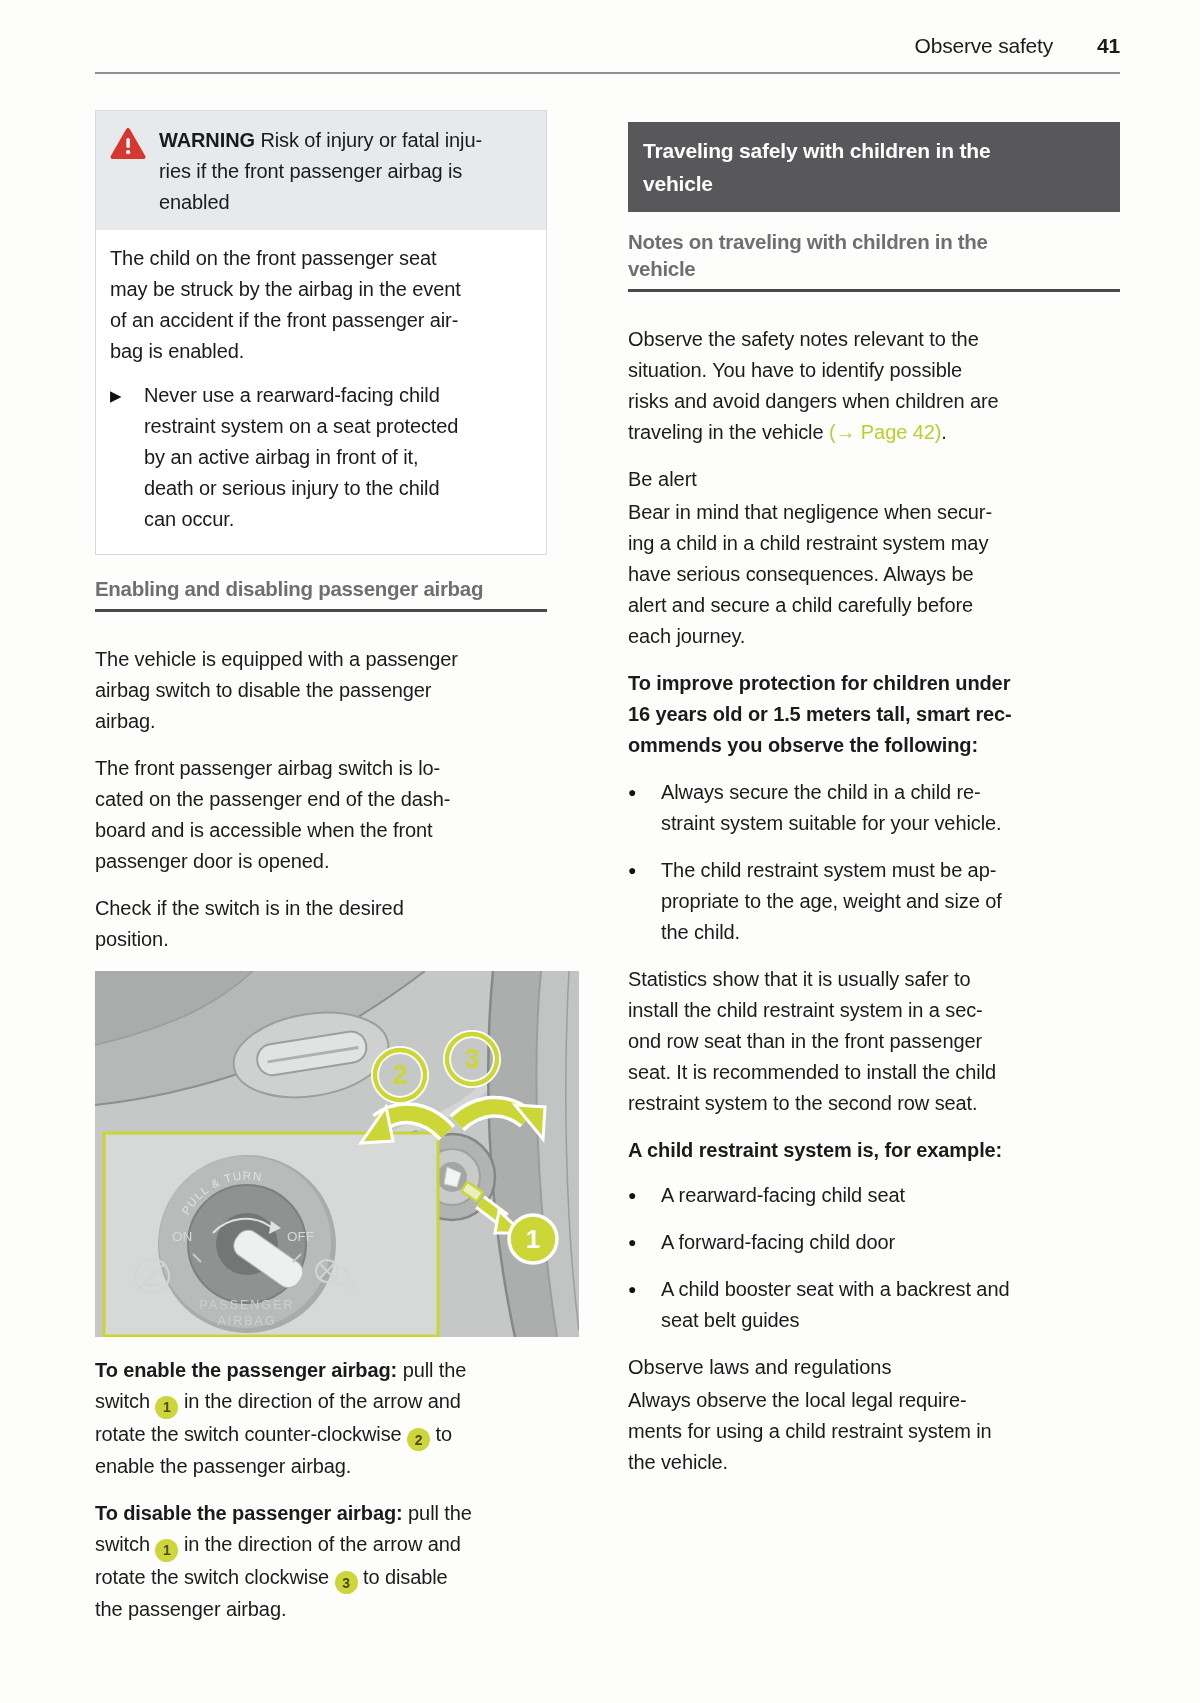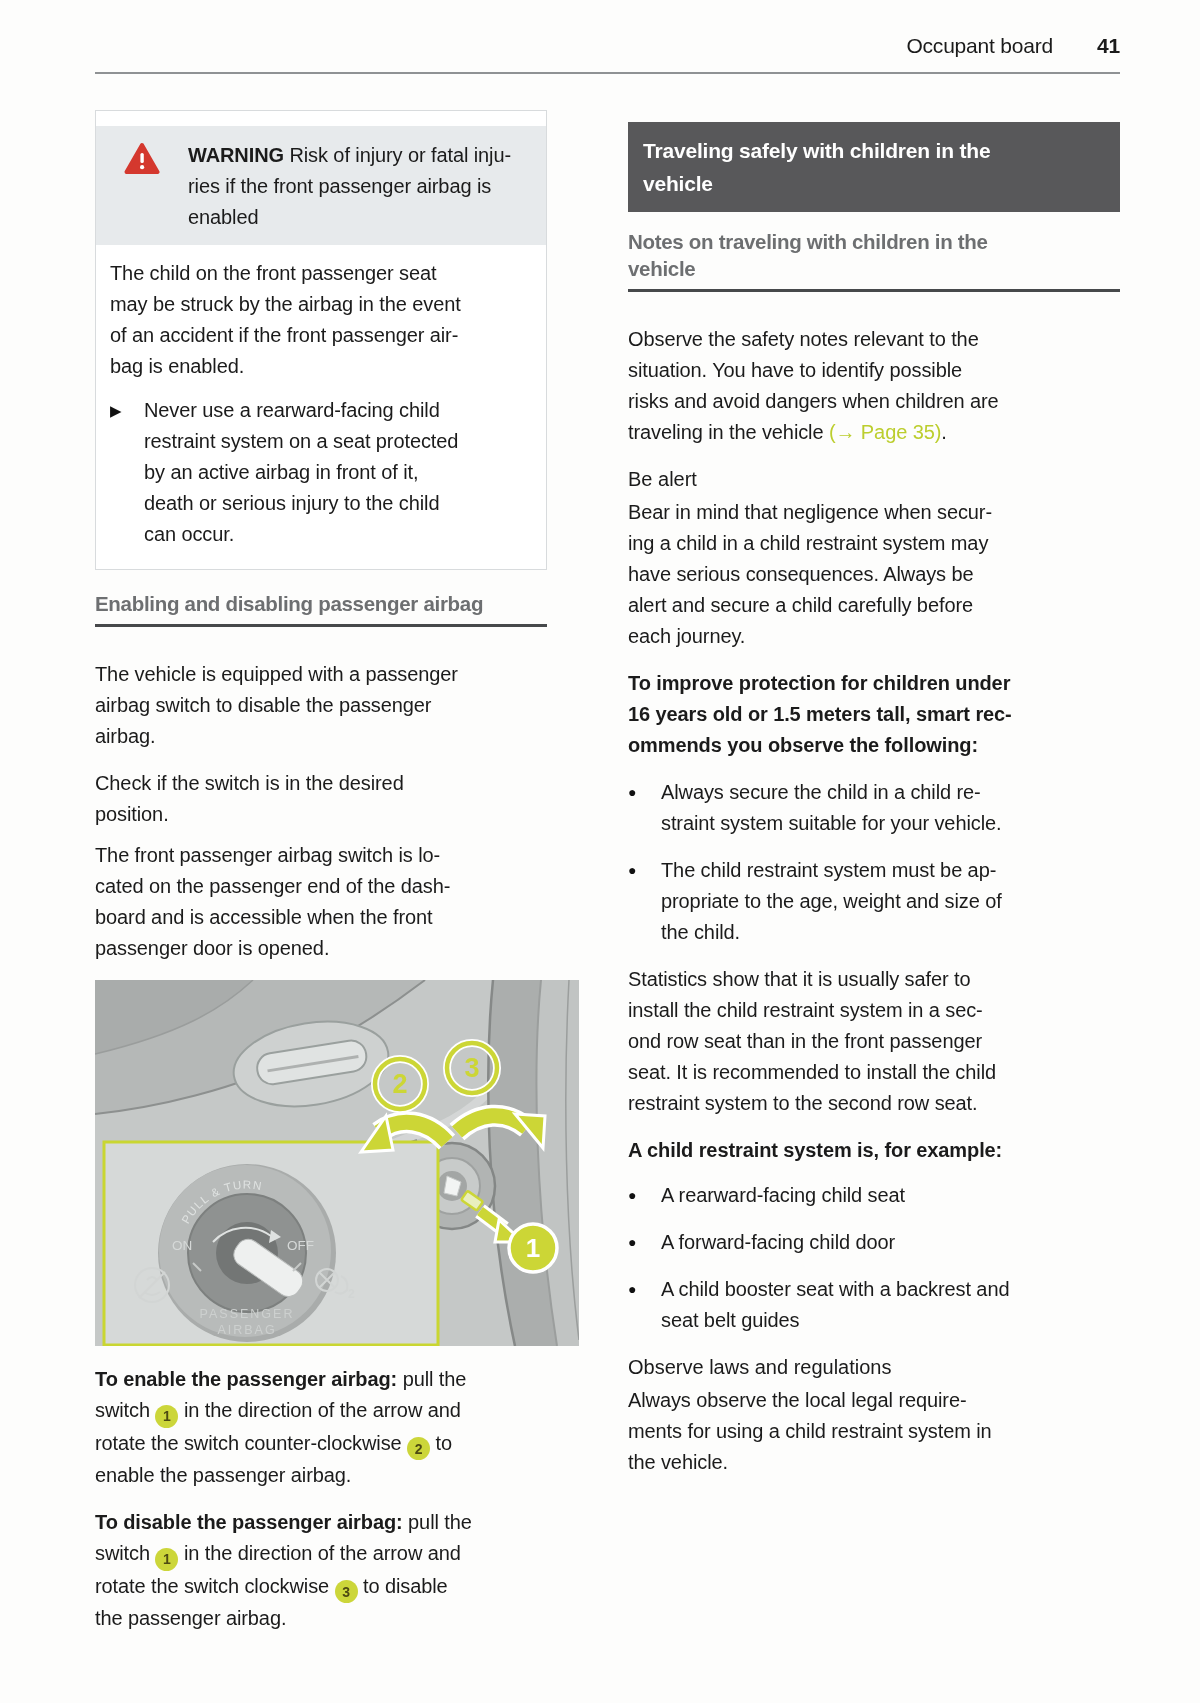--- a/index.html
+++ b/index.html
@@ -25,23 +25,23 @@
   .col-left{position:absolute;left:95px;top:110px;width:452px;}
   .col-right{position:absolute;left:628px;top:122px;width:492px;}
 
   .pre{white-space:pre-line;}
   p.body{font-size:20px;line-height:31px;margin:0 0 16px;letter-spacing:-0.1px;}
   p.body b, .bold{font-weight:bold;}
 
   
   .warn-box{border:1px solid #d8dbdd;background:#ffffff;}
   .warn-head{
-    background:#e7eaec;display:flex;gap:28px;
-    padding:14px 14px 12px 28px;
-    font-size:20px;line-height:31px;letter-spacing:-0.1px;margin-top:15px;
+    background:#e7eaec;display:flex;gap:13px;
+    padding:14px 14px 12px 14px;
+    font-size:20px;line-height:31px;letter-spacing:-0.1px;
   }
   .warn-head .wicon{flex:none;width:36px;padding-top:2px;}
   .warn-head .wtext{white-space:pre-line;}
   .warn-head .wtext b{font-weight:bold;}
   .warn-body{padding:13px 14px 6px 14px;}
   .warn-body p{font-size:20px;line-height:31px;margin:0 0 13px;letter-spacing:-0.1px;}
   .warn-li{display:flex;gap:15px;margin:0 0 13px;}
   .warn-li .marker{flex:none;width:19px;font-size:15px;line-height:31px;color:#111;}
 
   
@@ -81,21 +81,21 @@
   svg text{font-family:"Liberation Sans", sans-serif;}
 
   .runin{font-size:20px;line-height:31px;font-weight:normal;margin:0 0 2px;}
 </style>
 </head>
 <body>
 
 <div class="page">
 
   <div class="pg-header">
-    <span>Occupant board</span>
+    <span>Observe safety</span>
     <span class="pnum">41</span>
   </div>
   <div class="pg-rule"></div>
 
   <div class="col-left">
 
     <div class="warn-box">
       <div class="warn-head">
         <span class="wicon">
           <svg width="36" height="33" viewBox="0 0 36 33">
@@ -122,26 +122,26 @@
 can occur.</span>
         </div>
       </div>
     </div>
 
     <div class="section-h nowrap">Enabling and disabling passenger airbag</div>
 
     <p class="body pre">The vehicle is equipped with a passenger
 airbag switch to disable the passenger
 airbag.</p>
-    <p class="body pre" style="margin-bottom:10px;">Check if the switch is in the desired
-position.</p>
     <p class="body pre">The front passenger airbag switch is lo-
 cated on the passenger end of the dash-
 board and is accessible when the front
 passenger door is opened.</p>
+    <p class="body pre" style="margin-bottom:10px;">Check if the switch is in the desired
+position.</p>
 
     <div class="figure">
       <svg viewBox="0 0 484 366" width="484" height="366">
         <rect width="484" height="366" fill="#c5c8c7"></rect>
 
         <path d="M0,0 H330 C288,32 244,60 196,82 C136,109 66,127 0,134 Z" fill="#b5b8b7"></path>
         <path d="M0,0 H158 C126,30 84,54 0,74 Z" fill="#a9acab"></path>
         <path d="M330,0 C288,32 244,60 196,82 C136,109 66,127 0,134" fill="none" stroke="#8d908f" stroke-width="2"></path>
         <path d="M158,0 C126,30 84,54 0,74" fill="none" stroke="#9a9d9c" stroke-width="1.5"></path>
 
@@ -258,21 +258,21 @@
 
     <div class="dark-title">Traveling safely with children in the
 vehicle</div>
 
     <div class="section-h pre" style="margin-top:16px;">Notes on traveling with children in the
 vehicle</div>
 
     <p class="body"><span class="pre">Observe the safety notes relevant to the
 situation. You have to identify possible
 risks and avoid dangers when children are
-traveling in the vehicle </span><span class="link-green">(→ Page 35)</span><span>.</span></p>
+traveling in the vehicle </span><span class="link-green">(→ Page 42)</span><span>.</span></p>
 
     <div class="runin">Be alert</div>
     <p class="body pre">Bear in mind that negligence when secur-
 ing a child in a child restraint system may
 have serious consequences. Always be
 alert and secure a child carefully before
 each journey.</p>
 
     <p class="body pre bold">To improve protection for children under
 16 years old or 1.5 meters tall, smart rec-

